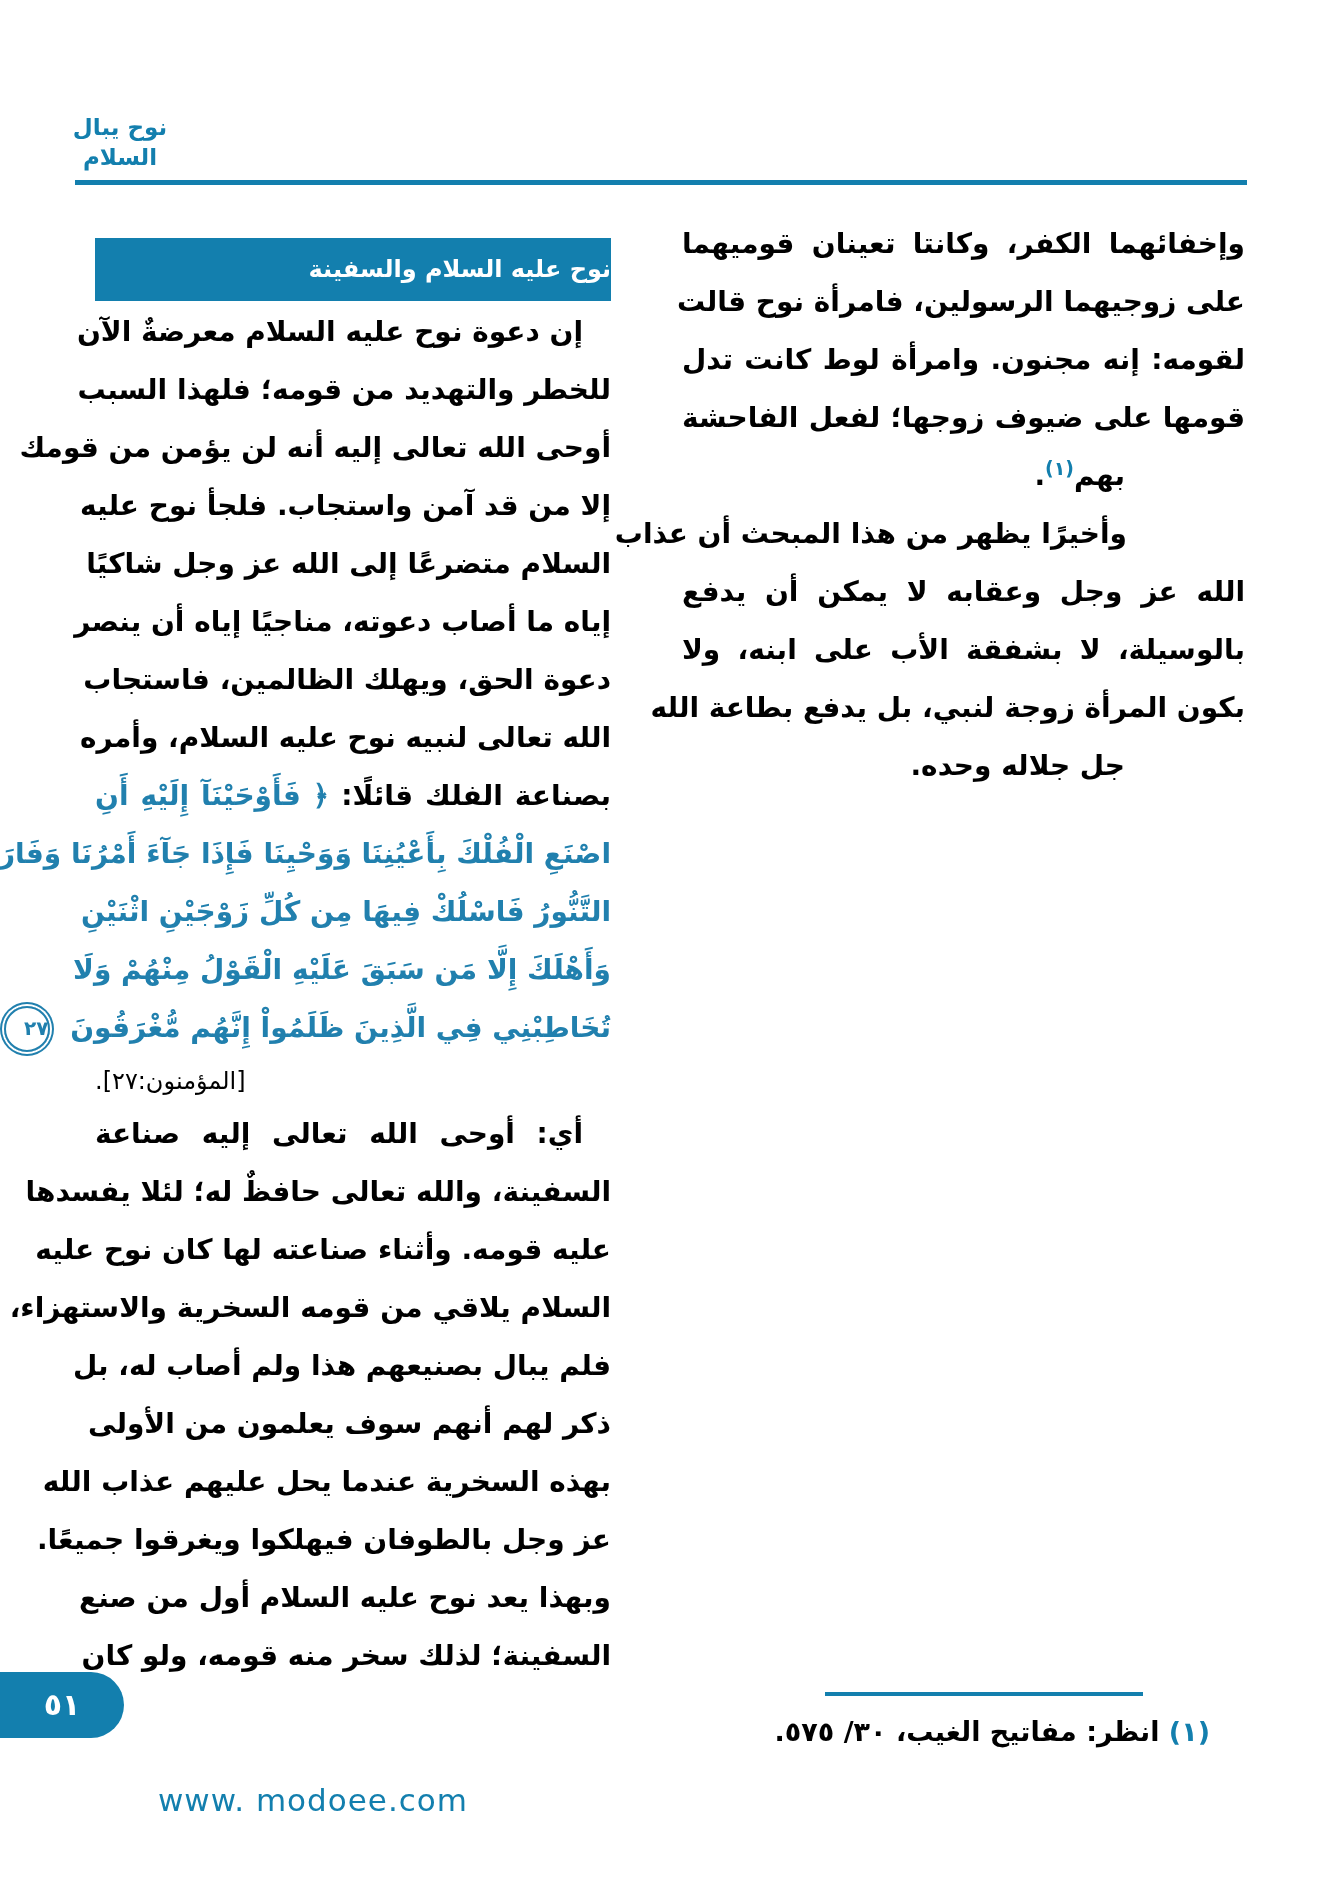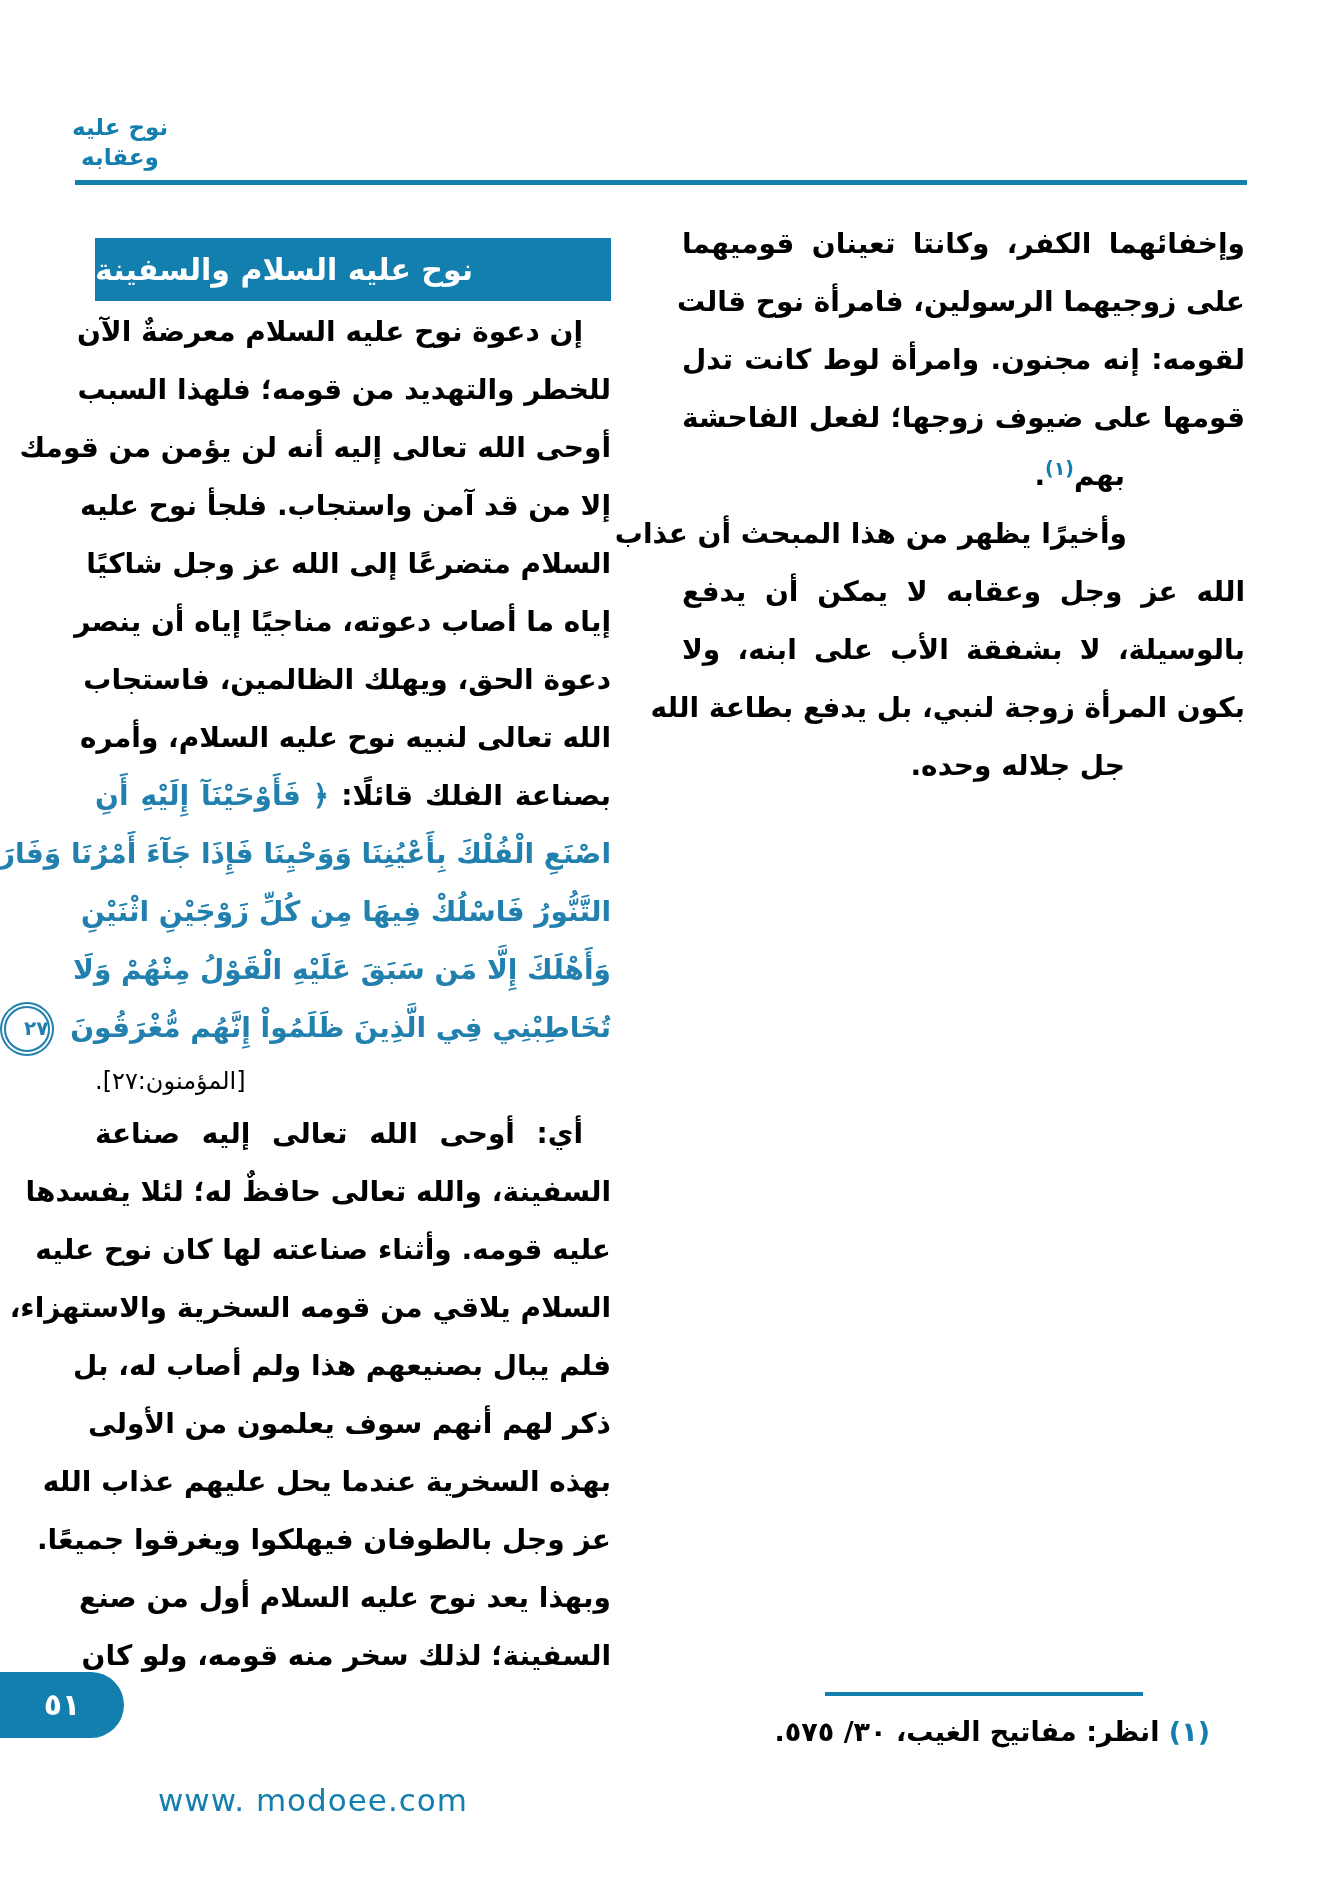--- a/index.html
+++ b/index.html
@@ -49,22 +49,22 @@
   .col-right{
     position:absolute;
     left:682px; top:215px;
     width:563px;
   }
   .title-box{
     height:63px;
     line-height:63px;
     background:var(--accent);
     color:#fff;
-    text-align:left;
-    font-size:30px;
+    text-align:right;
+    font-size:24px;
     font-weight:bold;
     margin-bottom:2px;
   }
   .line{
     height:58px;
     line-height:58px;
     font-size:28px;
     font-weight:bold;
     text-align:justify;
     text-align-last:justify;
@@ -152,21 +152,21 @@
     font-weight:normal;
     direction:ltr;
     letter-spacing:1px;
   }
 </style>
 </head>
 <body>
 
 <div class="page">
 
-  <div class="calligraphy">نوح عليه وعقابه</div>
+  <div class="calligraphy">نوح يبال السلام</div>
   <div class="header-rule"></div>
 
   <div class="col-right">
     <div class="line">وإخفائهما الكفر، وكانتا تعينان قوميهما</div>
     <div class="line">على زوجيهما الرسولين، فامرأة نوح قالت</div>
     <div class="line">لقومه: إنه مجنون. وامرأة لوط كانت تدل</div>
     <div class="line">قومها على ضيوف زوجها؛ لفعل الفاحشة</div>
     <div class="line end-lg">
       <span>بهم</span><span class="fn-ref">(١)</span><span>.</span>
     </div>

